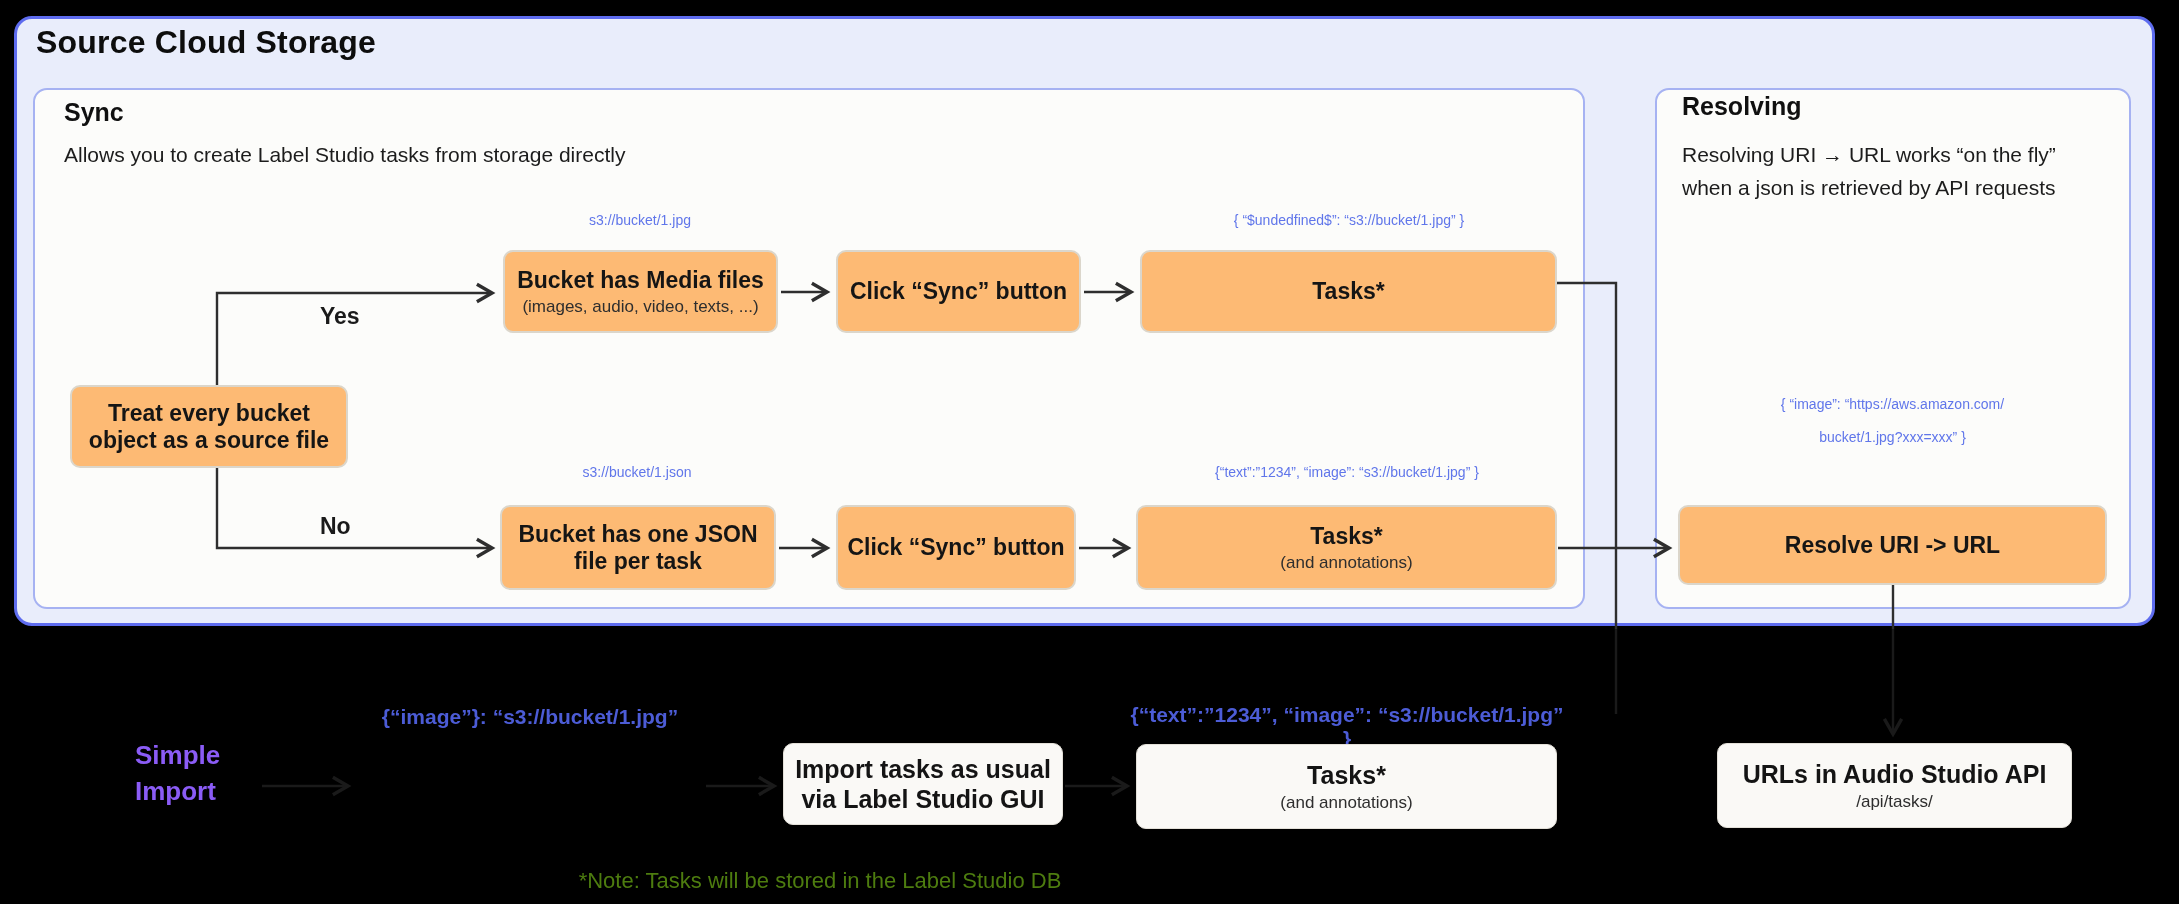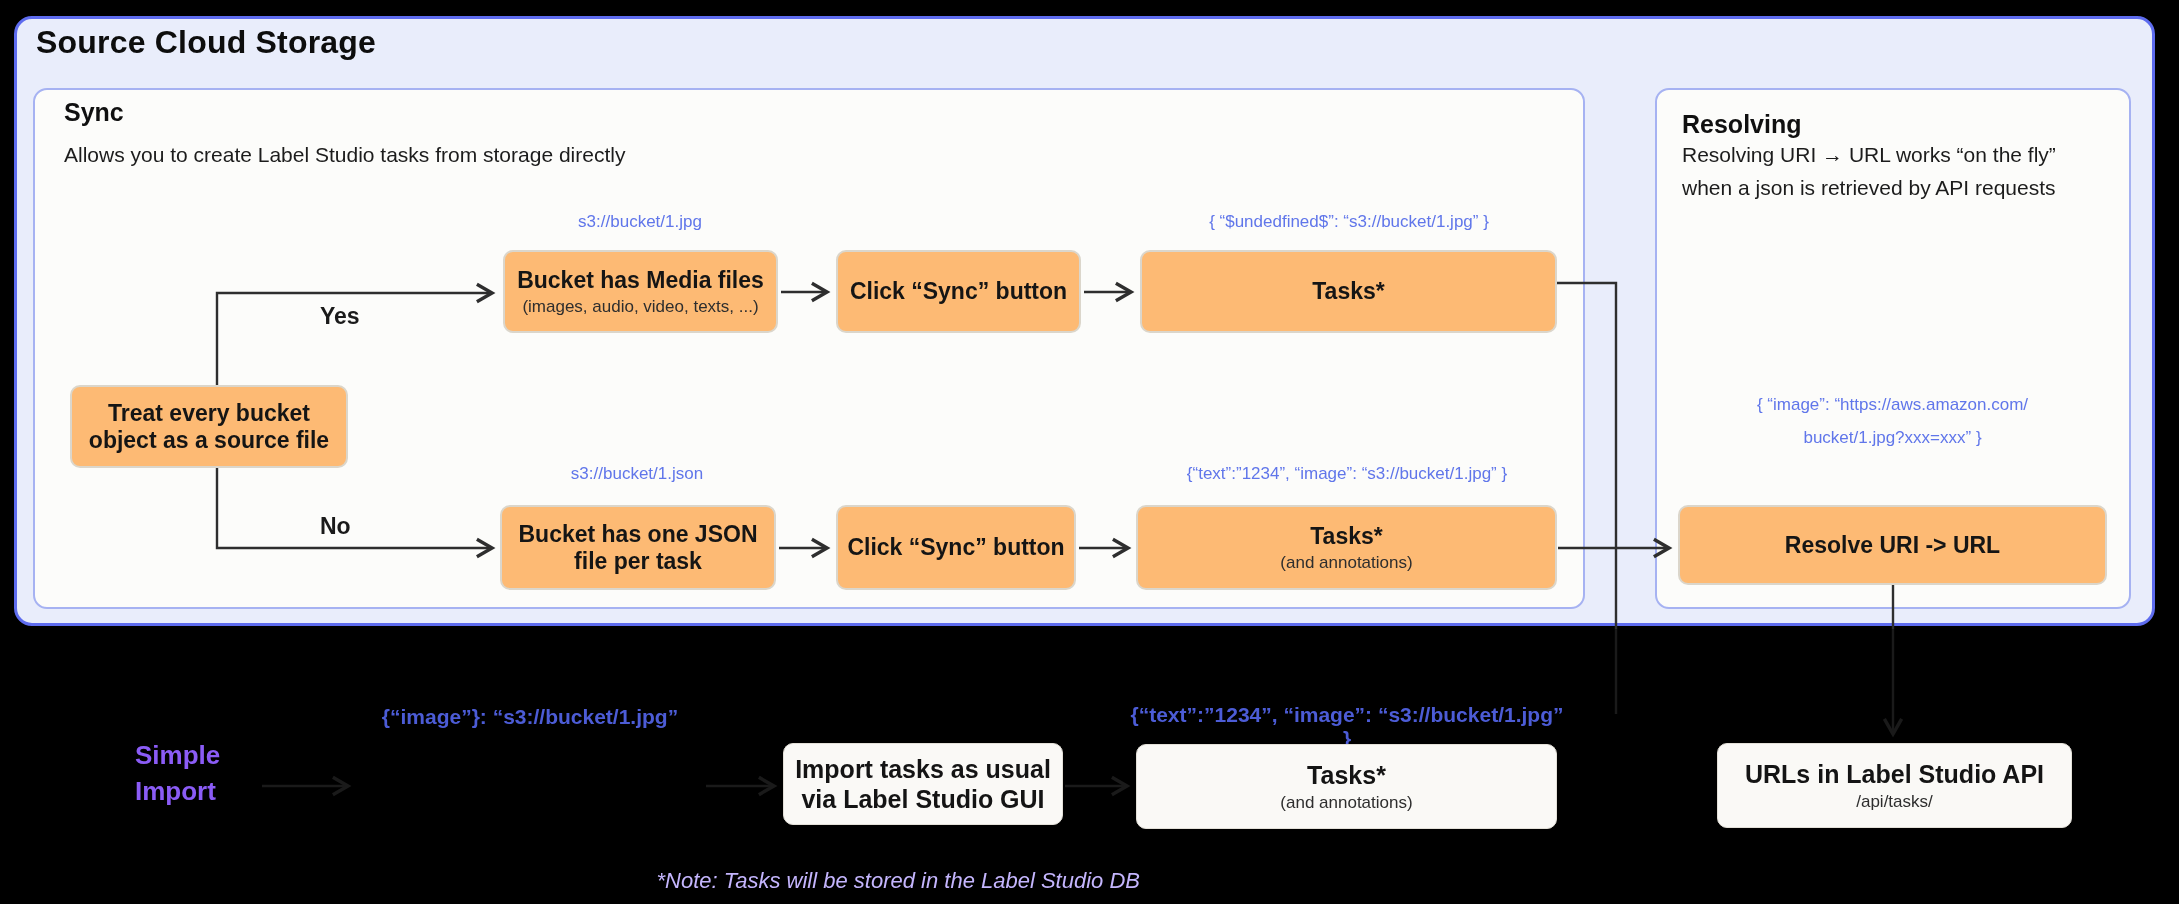--- a/index.html
+++ b/index.html
@@ -11,45 +11,45 @@
   .page-title{left:36px;top:24px;font-size:32px;font-weight:bold;color:#0d0d0d;letter-spacing:.2px;}
   .panel{background:#FCFCFA;border:2px solid #A6B2F2;border-radius:14px;box-sizing:border-box;}
   .panel-sync{left:33px;top:88px;width:1552px;height:521px;}
   .panel-resolving{left:1655px;top:88px;width:476px;height:521px;}
   .panel-title{font-size:25px;font-weight:bold;color:#101010;}
   .panel-body{font-size:21px;color:#1c1c1c;line-height:33px;}
   .fbox{background:#fdba74;border:2px solid #DBD6CB;border-radius:10px;box-sizing:border-box;
         display:flex;flex-direction:column;align-items:center;justify-content:center;text-align:center;}
   .fbox .t{font-size:23px;font-weight:bold;color:#151515;line-height:27px;}
   .fbox .s{font-size:17px;color:#2e2e2e;margin-top:3px;}
-  .code{font-size:17px;color:#6076EA;text-align:center;}
+  .code{font-size:14px;color:#6076EA;text-align:center;}
   .code-dark{font-size:21px;color:#4C5CD6;text-align:center;font-weight:bold;}
   .branch-label{font-size:23px;font-weight:bold;color:#1a1a1a;text-align:left;width:70px;}
   .dbox{background:#FAF9F6;border:1px solid #E3E0D8;border-radius:10px;box-sizing:border-box;
         display:flex;flex-direction:column;align-items:center;justify-content:center;text-align:center;}
   .dbox .t{font-size:25px;font-weight:bold;color:#141414;line-height:30px;}
   .dbox .s{font-size:17px;color:#2e2e2e;margin-top:3px;}
   .ghost-title{font-size:26px;font-weight:bold;line-height:36px;color:#8b5cf6;}
-  .ghost-note{font-size:22px;font-style:italic;color:#c4b5fd;text-align:right;}
+  .ghost-note{font-size:22px;color:#4d7c0f;text-align:center;}
   svg.wires{left:0;top:0;width:2179px;height:904px;pointer-events:none;}
 </style>
 </head>
 <body>
 
 <div class="canvas">
 
   <div class="abs outer"></div>
   <div class="abs page-title">Source Cloud Storage</div>
 
   <div class="abs panel panel-sync"></div>
   <div class="abs panel-title" style="left:64px;top:98px;">Sync</div>
   <div class="abs panel-body" style="left:64px;top:138px;">Allows you to create Label Studio tasks from storage directly</div>
 
   <div class="abs panel panel-resolving"></div>
-  <div class="abs panel-title" style="left:1682px;top:110px;">Resolving</div>
+  <div class="abs panel-title" style="left:1682px;top:92px;">Resolving</div>
   <div class="abs panel-body" style="left:1682px;top:138px;width:430px;">
     <span>Resolving URI → URL works “on the fly”</span><br>
     <span>when a json is retrieved by API requests</span>
   </div>
 
   <svg class="abs wires" viewBox="0 0 2179 904">
     <defs>
       <marker id="ah" viewBox="0 0 10 10" refX="8" refY="5" markerWidth="9" markerHeight="9" orient="auto-start-reverse">
         <path d="M1,1 L8,5 L1,9" fill="none" stroke="#2e2e2e" stroke-width="1.6"></path>
       </marker>
@@ -137,19 +137,19 @@
     </div>
   </div>
 
   <div class="abs code-dark" style="left:1127px;top:703px;width:440px;">{“text”:”1234”,  “image”: “s3://bucket/1.jpg” }</div>
   <div class="abs dbox" style="left:1136px;top:744px;width:421px;height:85px;">
     <div class="t">Tasks*</div>
     <div class="s">(and annotations)</div>
   </div>
 
   <div class="abs dbox" style="left:1717px;top:743px;width:355px;height:85px;">
-    <div class="t">URLs in Label Studio API</div>
+    <div class="t">URLs in Audio Studio API</div>
     <div class="s">/api/tasks/</div>
   </div>
 
   <div class="abs ghost-note" style="left:500px;top:868px;width:640px;">*Note: Tasks will be stored in the Label Studio DB</div>
 
 </div>
 
 </body></html>

